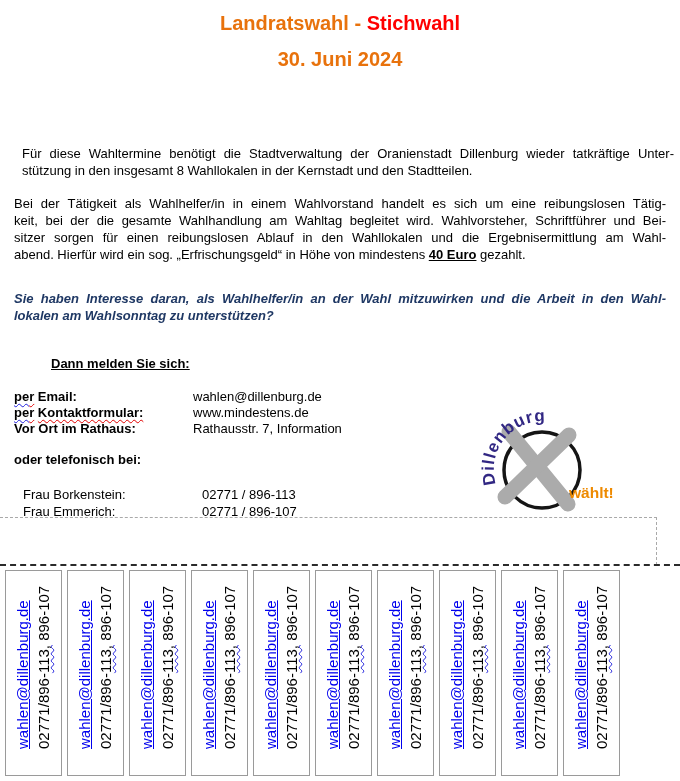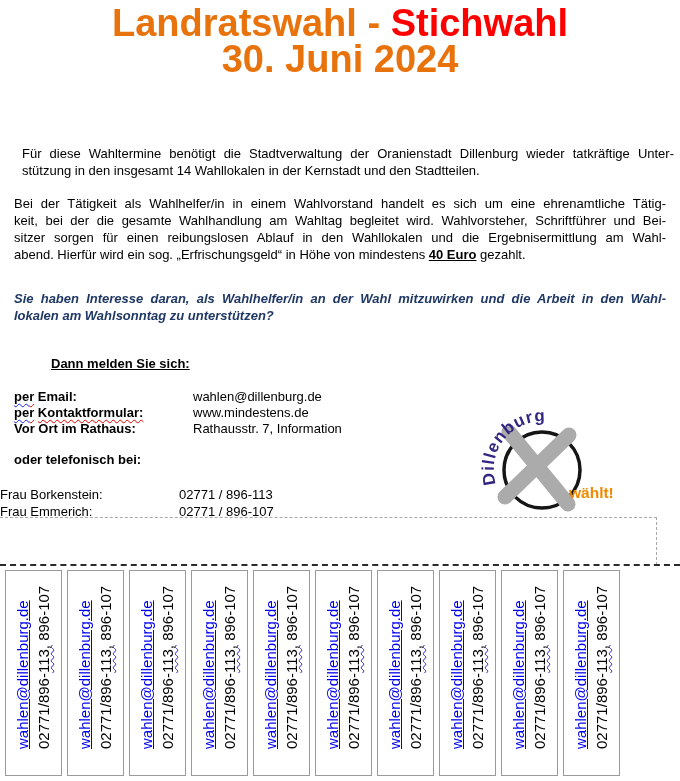--- a/index.html
+++ b/index.html
@@ -2,38 +2,38 @@
 <html><head>
 <meta charset="utf-8">
 <style>
   html,body { margin:0; padding:0; background:#fff; }
   .page {
     position:relative; width:680px; height:781px; background:#fff; overflow:hidden;
     font-family:"Liberation Sans","DejaVu Sans",sans-serif; font-size:13px; color:#000;
   }
   
   .title { position:absolute; top:5px; left:0; width:680px; text-align:center;
-           font-size:38px; font-weight:bold; line-height:36px; }
+           font-size:20px; font-weight:bold; line-height:36px; }
   .t-orange { color:#E8720C; }
   .t-red { color:#FF0000; }
   
   .blk { position:absolute; left:14px; width:652px; line-height:17px; }
   .jl { text-align:justify; text-align-last:justify; }
   .p1 { top:112px; }
   .p2 { top:145px;margin-left:8px; }
   .p3 { top:195px; }
   .question { top:290px; color:#1F3864; font-weight:bold; font-style:italic; }
   .b-u { font-weight:bold; text-decoration:underline; }
   
   .melden { position:absolute; top:356px; left:14px; font-weight:bold; text-decoration:underline;padding-left:37px; }
   .contact { position:absolute; top:389px; left:14px; line-height:16px; }
   .crow { display:flex;gap:11px; }
   .lbl { width:168px; font-weight:bold; }
   .tel-heading { position:absolute; top:452px; left:14px; font-weight:bold; }
-  .phones { position:absolute; top:486px; left:0; line-height:17px; }
+  .phones { position:absolute; top:486px; left:23px; line-height:17px; }
   .phones .lbl { font-weight:normal; }
   
   .sq-red  { text-decoration:underline wavy #E00000 1px; text-underline-offset:2px; text-decoration-skip-ink:none; }
   .sq-blue { text-decoration:underline wavy #2222DD 1px; text-underline-offset:2px; text-decoration-skip-ink:none; }
   
   .logo { position:absolute; left:470px; top:385px; width:160px; height:135px; }
   
   .dash-gray  { position:absolute; top:517px; left:0; width:657px; height:0; border-top:1px dashed #A9A9A9; }
   .dash-vert  { position:absolute; top:517px; left:656px; width:0; height:48px; border-left:1px dashed #A9A9A9; }
   .dash-black { position:absolute; top:564px; left:0; width:680px; height:0; border-top:2px dashed #2B2B2B; }
@@ -57,25 +57,25 @@
 <div class="page">
 
   <div class="title">
     <div><span class="t-orange">Landratswahl - </span><span class="t-red">Stichwahl</span></div>
     <div class="t-orange">30. Juni 2024</div>
   </div>
 
 
   <div class="blk p2">
     <div class="jl">Für diese Wahltermine benötigt die Stadtverwaltung der Oranienstadt Dillenburg wieder tatkräftige Unter-</div>
-    <div>stützung in den insgesamt 14 Wahllokalen in der Kernstadt und den Stadtteilen.</div>
+    <div>stützung in den insgesamt 8 Wahllokalen in der Kernstadt und den Stadtteilen.</div>
   </div>
 
   <div class="blk p3">
-    <div class="jl">Bei der Tätigkeit als Wahlhelfer/in in einem Wahlvorstand handelt es sich um eine ehrenamtliche Tätig-</div>
+    <div class="jl">Bei der Tätigkeit als Wahlhelfer/in in einem Wahlvorstand handelt es sich um eine reibungslosen Tätig-</div>
     <div class="jl">keit, bei der die gesamte Wahlhandlung am Wahltag begleitet wird. Wahlvorsteher, Schriftführer und Bei-</div>
     <div class="jl">sitzer sorgen für einen reibungslosen Ablauf in den Wahllokalen und die Ergebnisermittlung am Wahl-</div>
     <div><span>abend. Hierfür wird ein sog. „Erfrischungsgeld“ in Höhe von mindestens </span><span class="b-u">40 Euro</span><span> gezahlt.</span></div>
   </div>
 
   <div class="blk question">
     <div class="jl">Sie haben Interesse daran, als Wahlhelfer/in an der Wahl mitzuwirken und die Arbeit in den Wahl-</div>
     <div>lokalen am Wahlsonntag zu unterstützen?</div>
   </div>
 

